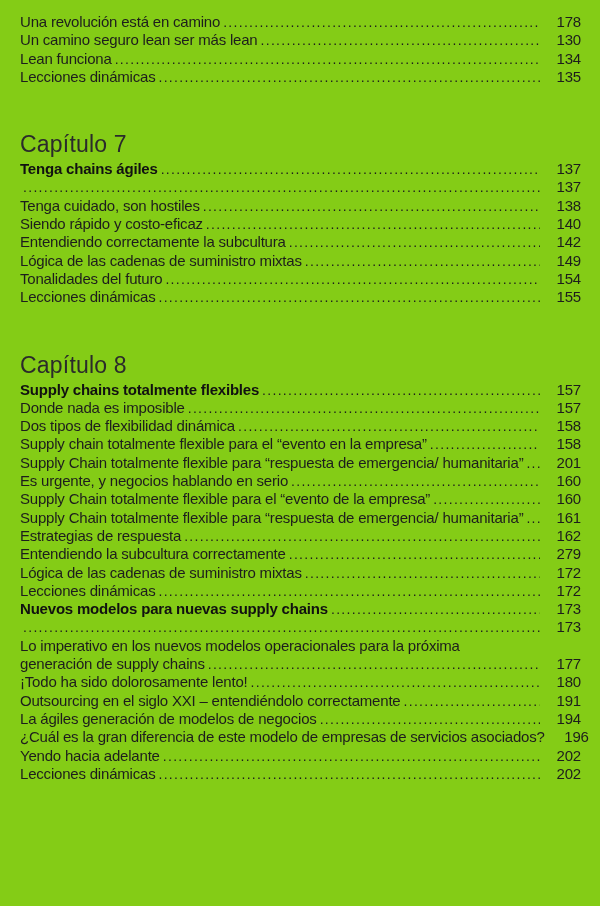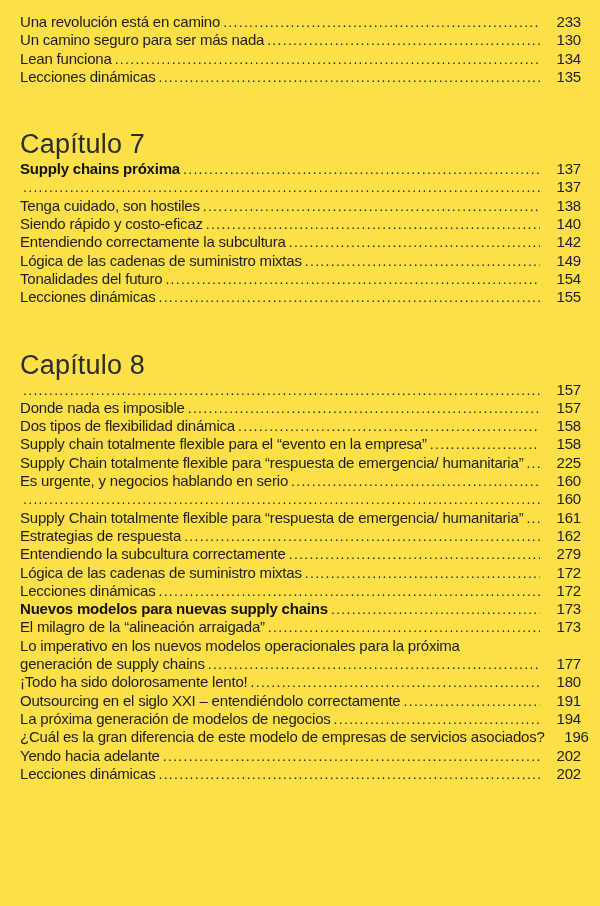--- a/index.html
+++ b/index.html
@@ -12,28 +12,28 @@
     background: #ffffff;
     overflow: hidden;
     font-family: "Liberation Sans", "DejaVu Sans", sans-serif;
     color: #1d1d1d;
   }
   .page {
     box-sizing: border-box;
     width: 600px;
     height: 906px;
     padding: 13px 19px 0 20px;
-    background: #fde047;
+    background: #84cc16;
   }
   section {
     margin: 0;
     padding: 0;
   }
   h2 {
-    font-size: 27px;
+    font-size: 23px;
     font-weight: 300;
     line-height: 28px;
     margin: 44px 0 2px 0;
     padding: 0;
     color: #2b2b2b;
     letter-spacing: 0.2px;
   }
   .row {
     display: flex;
     align-items: baseline;
@@ -69,42 +69,42 @@
   }
 </style>
 </head>
 <body>
 
 <div class="page" id="toc-root">
     <section>
       <div class="row">
         <span class="t">Una revolución está en camino</span>
         <span class="leader"></span>
-        <span class="p">233</span>
-      </div>
-      <div class="row">
-        <span class="t">Un camino seguro para ser más nada</span>
+        <span class="p">178</span>
+      </div>
+      <div class="row">
+        <span class="t">Un camino seguro lean ser más lean</span>
         <span class="leader"></span>
         <span class="p">130</span>
       </div>
       <div class="row">
         <span class="t">Lean funciona</span>
         <span class="leader"></span>
         <span class="p">134</span>
       </div>
       <div class="row">
         <span class="t">Lecciones dinámicas</span>
         <span class="leader"></span>
         <span class="p">135</span>
       </div>
     </section>
     <section>
       <h2>Capítulo 7</h2>
       <div class="row bold">
-        <span class="t">Supply chains próxima</span>
+        <span class="t">Tenga chains ágiles</span>
         <span class="leader"></span>
         <span class="p">137</span>
       </div>
       <div class="row">
         <span class="leader"></span>
         <span class="p">137</span>
       </div>
       <div class="row">
         <span class="t">Tenga cuidado, son hostiles</span>
         <span class="leader"></span>
@@ -132,20 +132,21 @@
       </div>
       <div class="row">
         <span class="t">Lecciones dinámicas</span>
         <span class="leader"></span>
         <span class="p">155</span>
       </div>
     </section>
     <section>
       <h2>Capítulo 8</h2>
       <div class="row bold">
+        <span class="t">Supply chains totalmente flexibles</span>
         <span class="leader"></span>
         <span class="p">157</span>
       </div>
       <div class="row">
         <span class="t">Donde nada es imposible</span>
         <span class="leader"></span>
         <span class="p">157</span>
       </div>
       <div class="row">
         <span class="t">Dos tipos de flexibilidad dinámica</span>
@@ -153,28 +154,29 @@
         <span class="p">158</span>
       </div>
       <div class="row">
         <span class="t">Supply chain totalmente flexible para el “evento en la empresa”</span>
         <span class="leader"></span>
         <span class="p">158</span>
       </div>
       <div class="row">
         <span class="t">Supply Chain totalmente flexible para “respuesta de emergencia/ humanitaria”</span>
         <span class="leader"></span>
-        <span class="p">225</span>
+        <span class="p">201</span>
       </div>
       <div class="row">
         <span class="t">Es urgente, y negocios hablando en serio</span>
         <span class="leader"></span>
         <span class="p">160</span>
       </div>
       <div class="row">
+        <span class="t">Supply Chain totalmente flexible para el “evento de la empresa”</span>
         <span class="leader"></span>
         <span class="p">160</span>
       </div>
       <div class="row">
         <span class="t">Supply Chain totalmente flexible para “respuesta de emergencia/ humanitaria”</span>
         <span class="leader"></span>
         <span class="p">161</span>
       </div>
       <div class="row">
         <span class="t">Estrategias de respuesta</span>
@@ -197,21 +199,20 @@
         <span class="p">172</span>
       </div>
     </section>
     <section>
       <div class="row bold">
         <span class="t">Nuevos modelos para nuevas supply chains</span>
         <span class="leader"></span>
         <span class="p">173</span>
       </div>
       <div class="row">
-        <span class="t">El milagro de la “alineación arraigada”</span>
         <span class="leader"></span>
         <span class="p">173</span>
       </div>
       <div class="row">
         <span class="t">Lo imperativo en los nuevos modelos operacionales para la próxima</span>
       </div>
       <div class="row">
         <span class="t">generación de supply chains</span>
         <span class="leader"></span>
         <span class="p">177</span>
@@ -220,21 +221,21 @@
         <span class="t">¡Todo ha sido dolorosamente lento!</span>
         <span class="leader"></span>
         <span class="p">180</span>
       </div>
       <div class="row">
         <span class="t">Outsourcing en el siglo XXI – entendiéndolo correctamente</span>
         <span class="leader"></span>
         <span class="p">191</span>
       </div>
       <div class="row">
-        <span class="t">La próxima generación de modelos de negocios</span>
+        <span class="t">La ágiles generación de modelos de negocios</span>
         <span class="leader"></span>
         <span class="p">194</span>
       </div>
       <div class="row">
         <span class="t">¿Cuál es la gran diferencia de este modelo de empresas de servicios asociados?</span>
         <span class="leader"></span>
         <span class="p">196</span>
       </div>
       <div class="row">
         <span class="t">Yendo hacia adelante</span>

